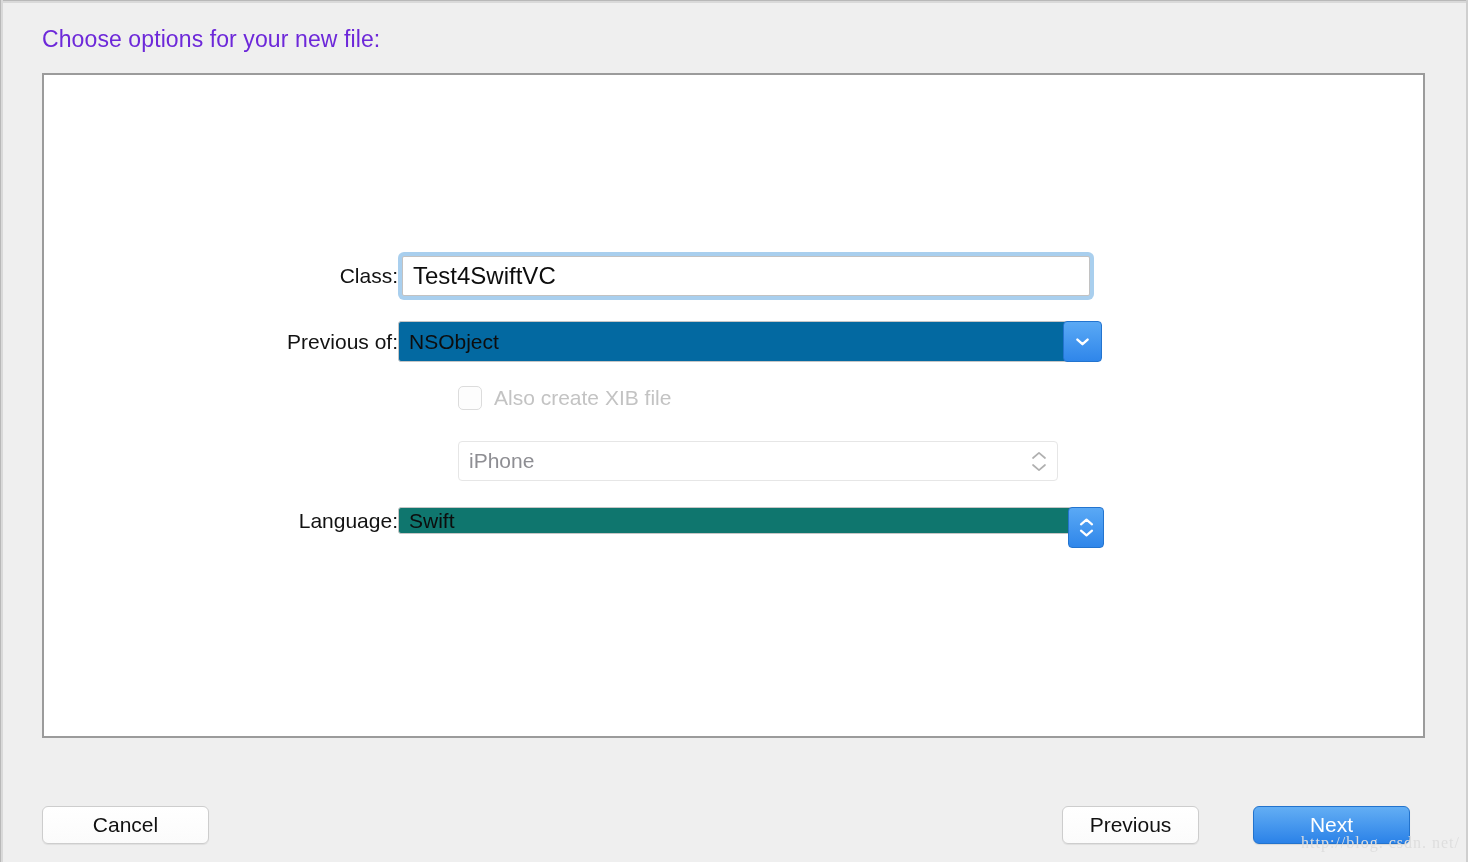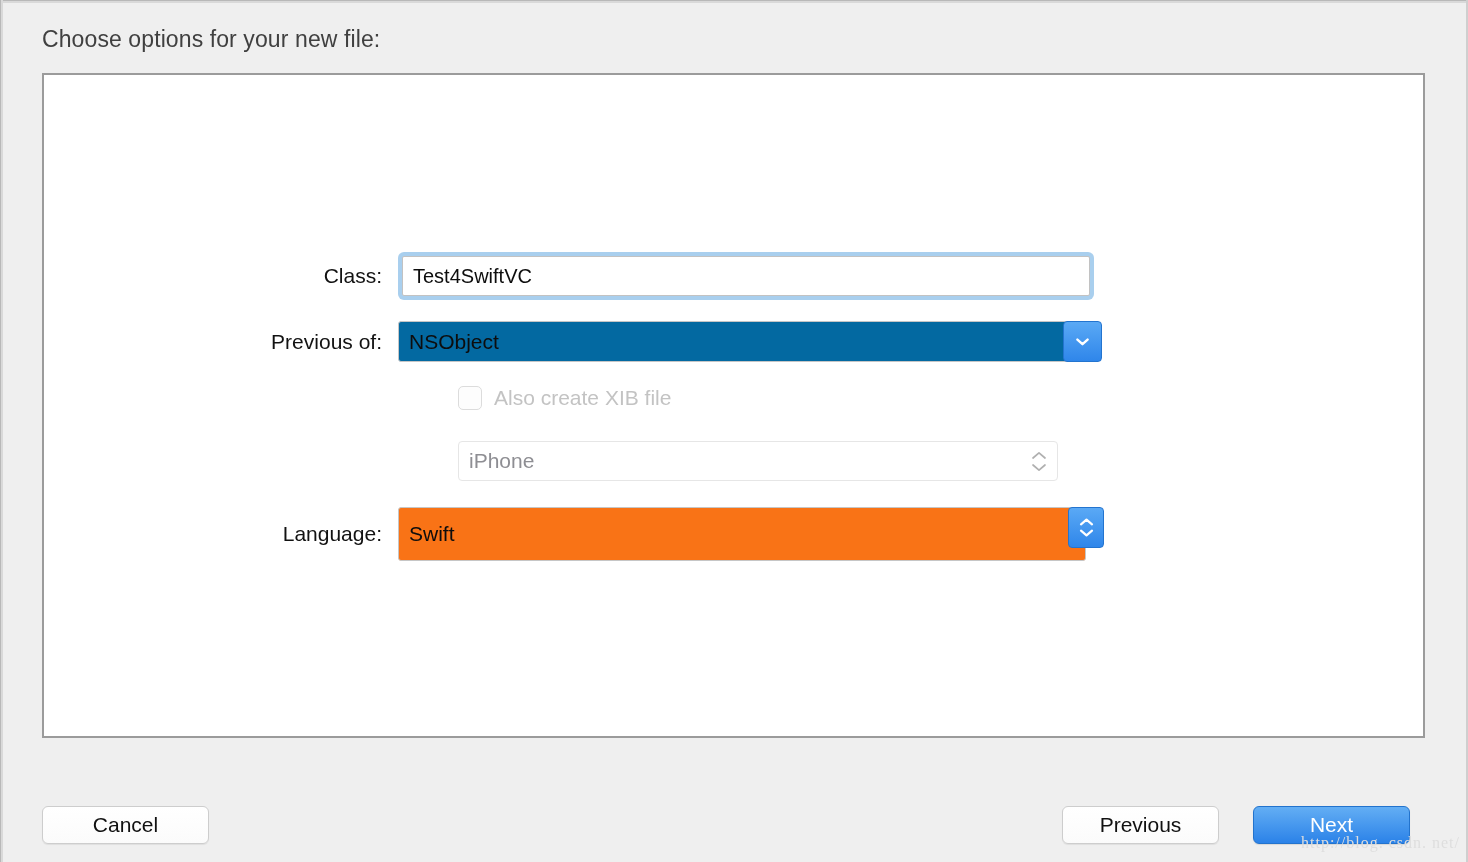--- a/index.html
+++ b/index.html
@@ -26,21 +26,21 @@
   }
   .win-frame-right {
     position: absolute; right: 0; top: 0; width: 2px; height: 862px;
     background: #cfcfcf;
   }
 
   .dialog-title {
     position: absolute;
     left: 42px; top: 26px;
     font-size: 23px;
-    color: #404040;
+    color: #6d28d9;
     letter-spacing: 0.1px;
     white-space: nowrap;
   }
 
   .panel {
     position: absolute;
     left: 42px; top: 73px;
     width: 1383px; height: 665px;
     background: #ffffff;
     border: 2px solid #9b9b9b;
@@ -54,21 +54,21 @@
 
   .row {
     position: absolute;
     display: flex;
     align-items: center;
   }
 
   .row-label {
     width: 145px;
     text-align: right;
-    padding-right: 16px;
+    padding-right: 0;
     font-size: 21px;
     color: #121212;
     white-space: nowrap;
   }
 
   
   .row-class { left: 253px; top: 252px; }
   .focus-ring {
     width: 696px;
     padding: 4px;
@@ -77,21 +77,21 @@
   }
   .textfield {
     width: 100%;
     height: 40px;
     background: #ffffff;
     border: 1px solid #c2c2c2;
     border-radius: 2px;
     display: flex;
     align-items: center;
     padding: 0 10px;
-    font-size: 20px;
+    font-size: 24px;
     color: #0d0d0d;
   }
 
   
   .row-subclass { left: 253px; top: 321px; }
   .combo {
     position: relative;
     width: 688px;
     height: 41px;
     background: #0369a1;
@@ -160,22 +160,22 @@
     justify-content: center;
     align-items: center;
     gap: 3px;
   }
 
   
   .row-language { left: 253px; top: 507px; justify-content: space-between; }
   .popup {
     position: relative;
     width: 688px;
-    height: 54px;
-    background: #f97316;
+    height: 27px;
+    background: #0f766e;
     border: 1px solid #c6c6c6;
     border-radius: 3px;
     display: flex;
     align-items: center;
     padding: 0 44px 0 10px;
     font-size: 21px;
     color: #0d0d0d;
   }
   .stepper-btn {
     position: absolute;
@@ -203,21 +203,21 @@
     white-space: nowrap;
     margin-top: 24px;
   }
   .btn-plain {
     background: linear-gradient(to bottom, #ffffff 0%, #fbfbfb 100%);
     border: 1px solid #cdcdcd;
     color: #111111;
     box-shadow: 0 1px 1px rgba(0,0,0,0.07);
   }
   .btn-cancel { left: 42px; top: 782px; width: 167px; }
-  .btn-previous { left: 1062px; top: 782px; width: 157px; }
+  .btn-previous { left: 1062px; top: 782px; width: 137px; }
   .btn-next {
     left: 1253px; top: 782px; width: 157px;
     background: linear-gradient(to bottom, #63aef4 0%, #2b82e8 100%);
     border: 1px solid #2273cd;
     color: #ffffff;
     box-shadow: 0 1px 1px rgba(0,0,0,0.10);
   }
 
   .watermark {
     position: absolute;

